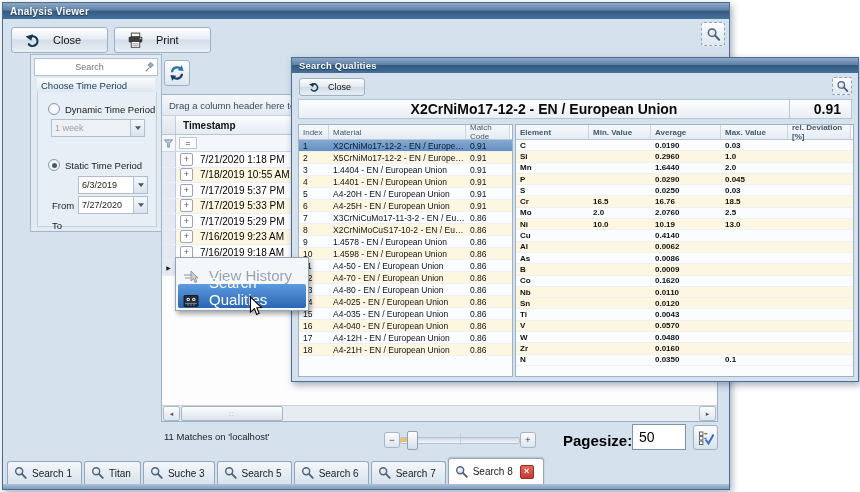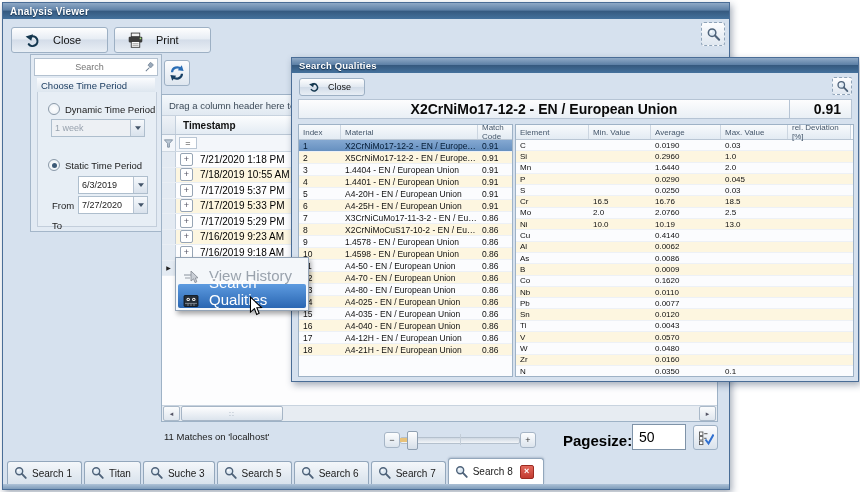--- a/index.html
+++ b/index.html
@@ -112,31 +112,31 @@
     font-size:9px;color:#111;box-sizing:border-box;}
   .p-search{position:absolute;right:6px;top:19px;width:20px;height:18px;background:linear-gradient(#fdfdfe,#dfe7f0);
     border:1px dashed #8fa3b8;border-radius:2px;display:flex;align-items:center;justify-content:center;}
   .q-band{position:absolute;left:6px;top:41px;width:554px;height:20px;background:linear-gradient(#fdfdfe,#e9eff5);
     border:1px solid #b6c4d4;display:flex;box-sizing:border-box;}
   .q-title{flex:1;display:flex;align-items:center;justify-content:center;font-size:14px;font-weight:bold;color:#0a0a0a;}
   .q-value{width:62px;border-left:1px solid #b6c4d4;display:flex;align-items:center;justify-content:flex-end;
     padding-right:10px;font-size:14px;font-weight:bold;color:#0a0a0a;box-sizing:border-box;}
   .pgrid{position:absolute;border:1px solid #9eb2c6;background:#fbfcfe;overflow:hidden;}
   .mat-grid{left:6px;top:66px;width:213px;height:251px;}
-  .elem-grid{left:223px;top:66px;width:337px;height:251px;}
+  .elem-grid{left:223px;top:66px;width:337px;height:251px;font-weight:bold;}
   .pg-hdr{height:14px;display:flex;border-bottom:1px solid #b9c6d4;}
   .pg-hcell{background:linear-gradient(#f8fafc,#e3ebf3);border-right:1px solid #ccd6e1;font-size:8px;color:#44566a;
     display:flex;align-items:center;padding-left:4px;box-sizing:border-box;flex:none;}
   .prow{display:flex;align-items:center;border-bottom:1px solid #edf1f6;background:#fbfcfe;font-size:8.5px;color:#101010;}
   .prow.alt{background:#fdf6e0;}
   .prow.sel{background:linear-gradient(#84a8d1,#6690c0);color:#031a33;}
   .pcell{flex:none;padding-left:4px;white-space:nowrap;overflow:hidden;text-overflow:ellipsis;box-sizing:border-box;}
   .mrow{height:11px;}
   .erow{height:10.3px;font-size:8px;}
-  .mc0{width:42px;} .mc1{width:137px;} .mc2{width:44px;}
+  .mc0{width:30px;} .mc1{width:137px;} .mc2{width:44px;}
   .ec0{width:73px;} .ec1{width:62px;} .ec2{width:70px;} .ec3{width:67px;} .ec4{width:63px;}
 
   
   .ctx-menu{position:absolute;left:175px;top:257px;width:128px;z-index:20;background:#f4f7fa;
     border:1px solid #93a3b5;box-shadow:2px 3px 5px rgba(0,0,0,.35);padding:2px;}
   .ctx-item{height:24px;display:flex;align-items:flex-end;gap:8px;padding:0 6px 0 3px;font-size:15px;border-radius:2px;}
   .ctx-item.disabled{color:#9aa3ad;}
   .ctx-item.hot{background:linear-gradient(#5d9be0,#2a66b2);color:#fff;}
   .ctx-icon{width:20px;display:flex;align-items:center;justify-content:center;flex:none;}
 
@@ -639,27 +639,20 @@
             <div class="pcell ec3"></div>
             <div class="pcell ec4"></div>
           </div>
           <div class="prow erow alt">
             <div class="pcell ec0">Nb</div>
             <div class="pcell ec1"></div>
             <div class="pcell ec2">0.0110</div>
             <div class="pcell ec3"></div>
             <div class="pcell ec4"></div>
           </div>
-          <div class="prow erow">
-            <div class="pcell ec0">Pb</div>
-            <div class="pcell ec1"></div>
-            <div class="pcell ec2">0.0077</div>
-            <div class="pcell ec3"></div>
-            <div class="pcell ec4"></div>
-          </div>
           <div class="prow erow alt">
             <div class="pcell ec0">Sn</div>
             <div class="pcell ec1"></div>
             <div class="pcell ec2">0.0120</div>
             <div class="pcell ec3"></div>
             <div class="pcell ec4"></div>
           </div>
           <div class="prow erow">
             <div class="pcell ec0">Ti</div>
             <div class="pcell ec1"></div>

